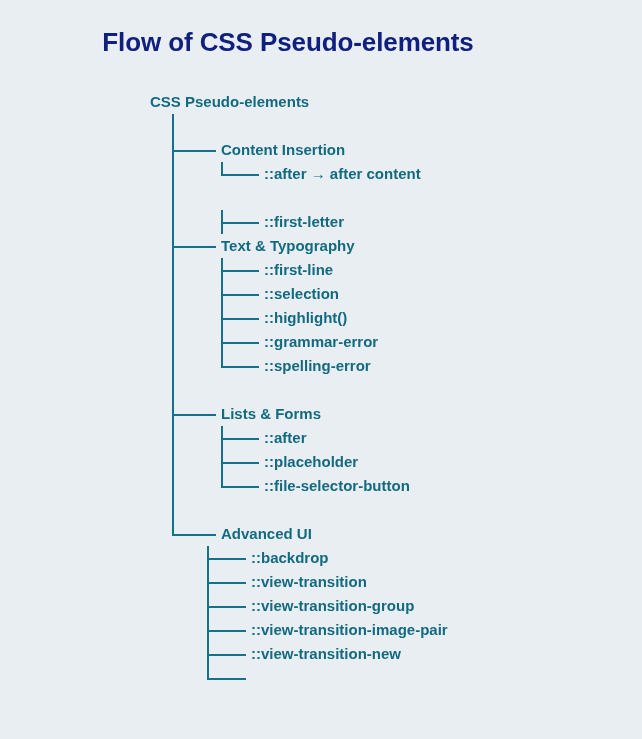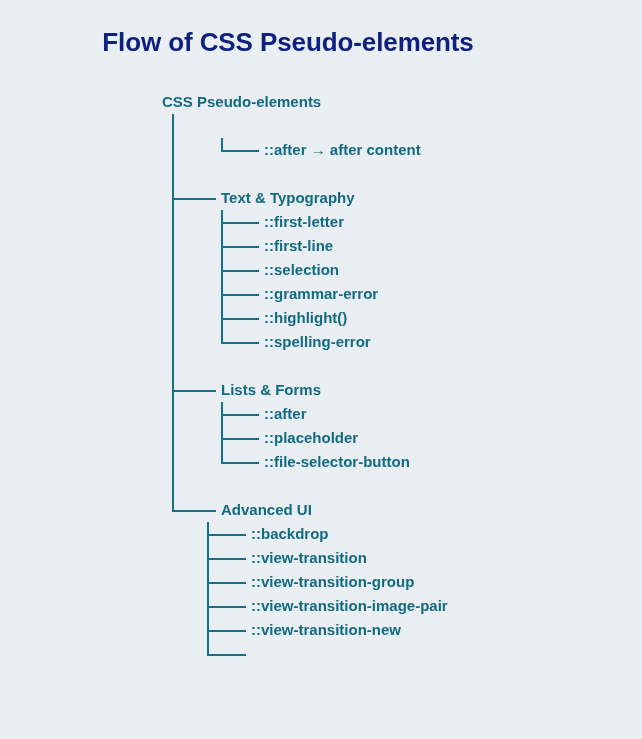--- a/index.html
+++ b/index.html
@@ -49,21 +49,21 @@
     font-weight: bold;
     color: #136a80;
   }
 
   
   .row .label {
     position: absolute;
     top: 0;
     line-height: 24px;
   }
-  .d0 .label { left: 16px; }
+  .d0 .label { left: 4px; }
   .d1 .label { left: 75px; }
   .d2 .label { left: 118px; }
   .d2b .label { left: 105px; }
 
   
   .vline {
     position: absolute;
     width: 1.6px;
     background: #15708a;
   }
@@ -115,68 +115,73 @@
   <div id="tree">
 
     <div class="row d0">
       <span class="label">CSS Pseudo-elements</span>
     </div>
 
     <div class="row pass">
       <span class="vline trunk1 vseg"></span>
     </div>
 
+    <div class="row d1 tee elbow1">
+      <span class="vline trunk1 vseg"></span>
+      <span class="hline"></span>
+      <span class="label">Content Insertion</span>
+    </div>
 
 
     <div class="row d2 corner elbow2">
       <span class="vline trunk1 vseg" style="height:24px"></span>
       <span class="vline trunk2 vseg"></span>
       <span class="hline"></span>
       <span class="label">::after → after content</span>
     </div>
 
     <div class="row pass">
       <span class="vline trunk1 vseg"></span>
     </div>
 
+    <div class="row d2 tee elbow2">
+      <span class="vline trunk1 vseg"></span>
+      <span class="vline trunk2 vseg"></span>
+      <span class="hline"></span>
+      <span class="label">::first-letter</span>
+    </div>
+
     <div class="row d1 tee elbow1">
       <span class="vline trunk1 vseg"></span>
       <span class="hline"></span>
       <span class="label">Text &amp; Typography</span>
     </div>
-
-    <div class="row d2 tee elbow2">
-      <span class="vline trunk1 vseg"></span>
-      <span class="vline trunk2 vseg"></span>
-      <span class="hline"></span>
-      <span class="label">::first-letter</span>
-    </div>
     <div class="row d2 tee elbow2">
       <span class="vline trunk1 vseg"></span>
       <span class="vline trunk2 vseg"></span>
       <span class="hline"></span>
       <span class="label">::first-line</span>
     </div>
     <div class="row d2 tee elbow2">
       <span class="vline trunk1 vseg"></span>
       <span class="vline trunk2 vseg"></span>
       <span class="hline"></span>
       <span class="label">::selection</span>
     </div>
     <div class="row d2 tee elbow2">
       <span class="vline trunk1 vseg"></span>
       <span class="vline trunk2 vseg"></span>
       <span class="hline"></span>
+      <span class="label">::highlight()</span>
+    </div>
+    <div class="row d2 tee elbow2">
+      <span class="vline trunk1 vseg"></span>
+      <span class="vline trunk2 vseg"></span>
+      <span class="hline"></span>
       <span class="label">::grammar-error</span>
-    </div>
-    <div class="row d2 tee elbow2">
-      <span class="vline trunk1 vseg"></span>
-      <span class="vline trunk2 vseg"></span>
-      <span class="hline"></span>
-      <span class="label">::highlight()</span>
     </div>
     <div class="row d2 corner elbow2">
       <span class="vline trunk1 vseg" style="height:24px"></span>
       <span class="vline trunk2 vseg"></span>
       <span class="hline"></span>
       <span class="label">::spelling-error</span>
     </div>
 
     <div class="row pass">
       <span class="vline trunk1 vseg"></span>

